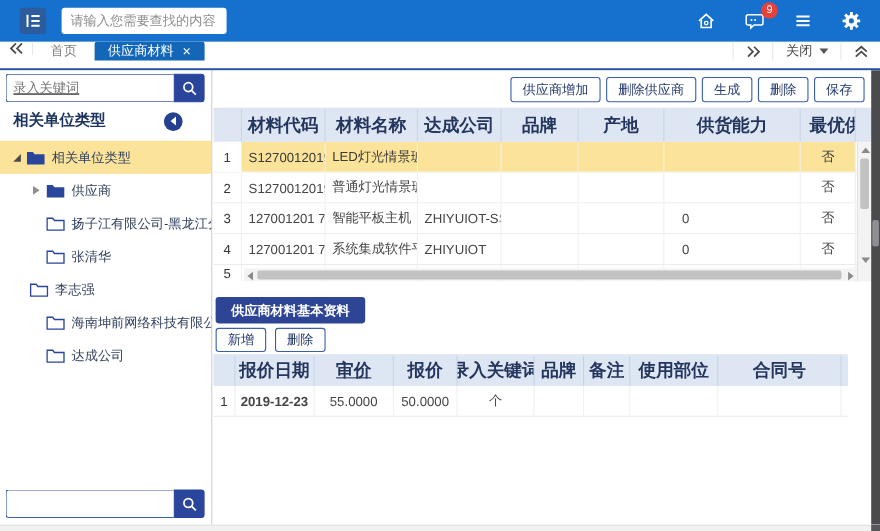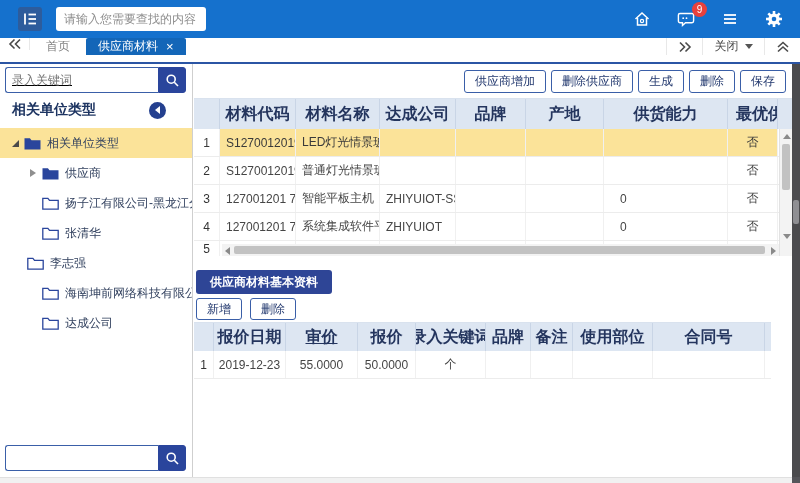--- a/index.html
+++ b/index.html
@@ -385,21 +385,21 @@
             <div class="hcell h2-unit" style="width: 70px;">录入关键词</div>
             <div class="hcell h2-brand" style="width: 45px;">品牌</div>
             <div class="hcell h2-note" style="width: 42px;">备注</div>
             <div class="hcell h2-usage" style="width: 80px;">使用部位</div>
             <div class="hcell h2-contract" style="width: 112px;">合同号</div>
             <div class="hcell h2-filler"></div>
           </div>
         <div id="g2body">
             <div class="g2-row">
               <div class="gcell c-num c2-num" style="width: 20px;">1</div>
-              <div class="gcell c2-date" style="width: 72px;">2019-12-23</div>
+              <div class="gcell c2-date" style="width: 72px; font-weight: bold;">2019-12-23</div>
               <div class="gcell c2-audit" style="width: 72px;">55.0000</div>
               <div class="gcell c2-quote" style="width: 58px;">50.0000</div>
               <div class="gcell c2-unit" style="width: 70px;">个</div>
               <div class="gcell c2-brand" style="width: 45px;"></div>
               <div class="gcell c2-note" style="width: 42px;"></div>
               <div class="gcell c2-usage" style="width: 80px;"></div>
               <div class="gcell c2-contract" style="width: 112px;"></div>
               <div class="gcell c2-filler"></div>
             </div>
           </div>

